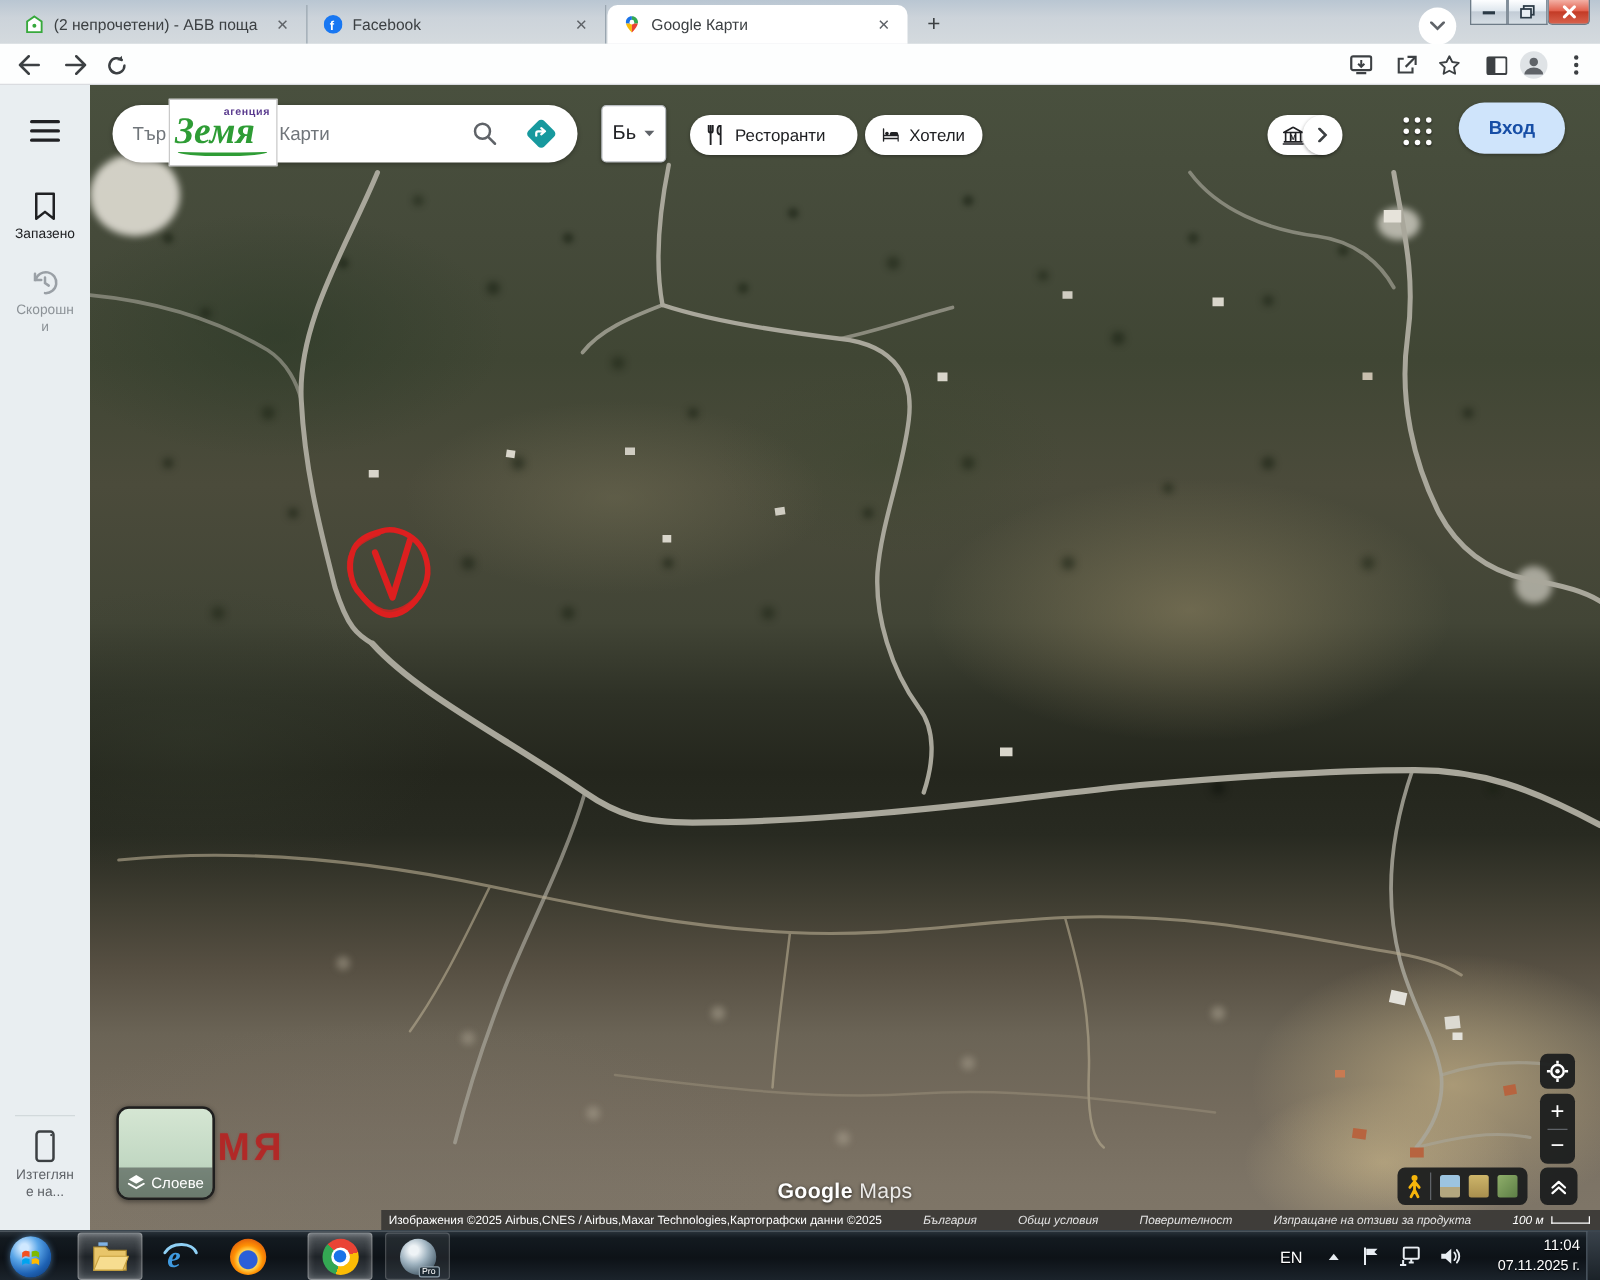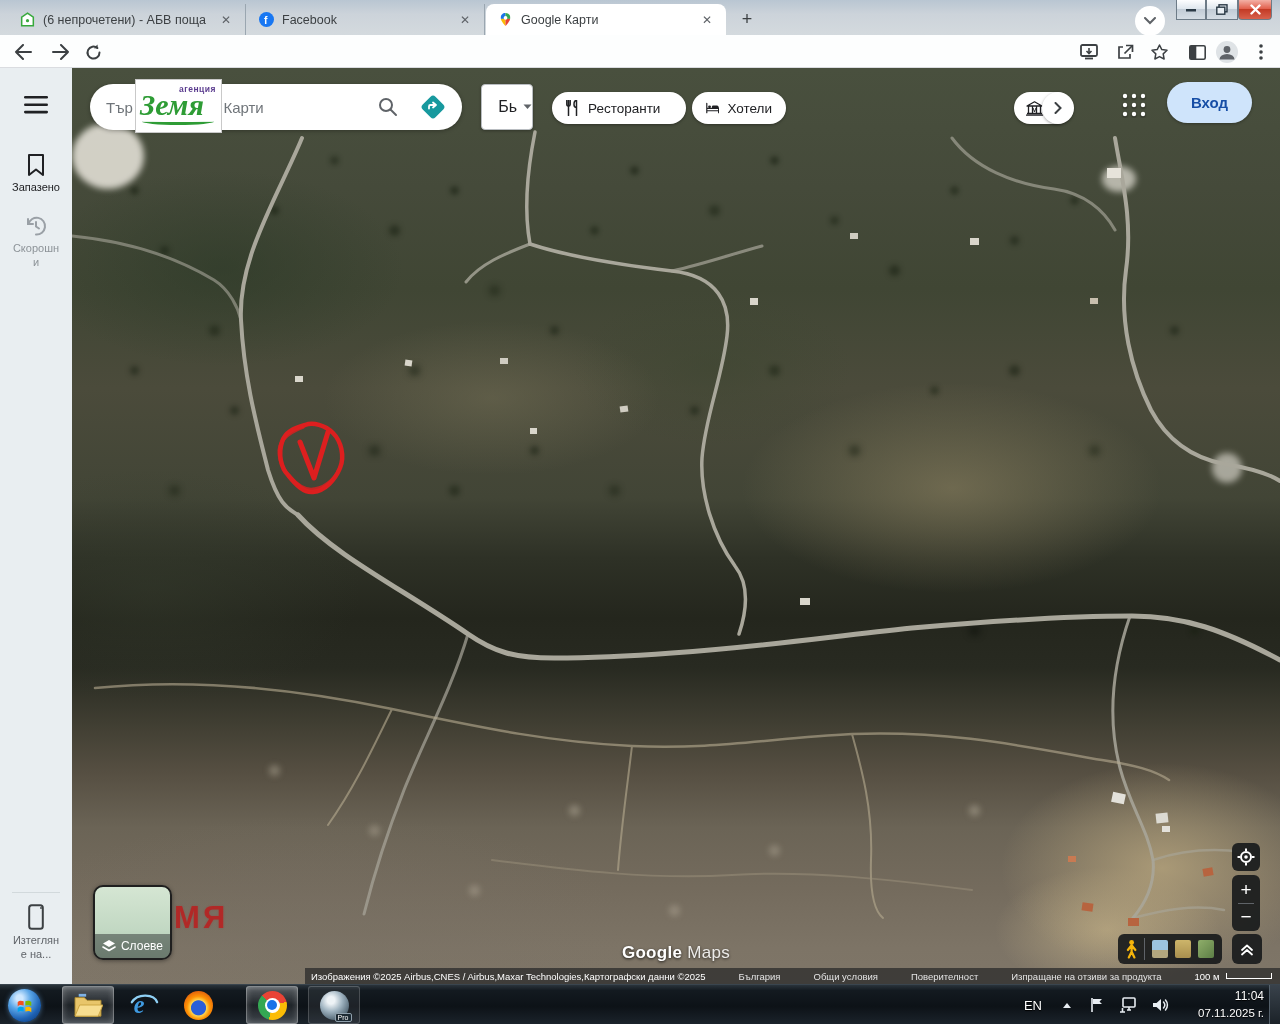--- a/index.html
+++ b/index.html
@@ -68,21 +68,21 @@
     display:flex; align-items:center; gap:8px; padding:0 14px; font-size:13.5px; color:#202124; white-space:nowrap; overflow:hidden; }
   .mapsbtn { position:absolute; background:rgba(25,27,28,.92); color:#fff; border-radius:6px;
     display:flex; align-items:center; justify-content:center; }
 
   .rail { position:absolute; left:0; top:68px; width:72px; height:916px; background:#e9eef1; }
   .railitem { position:absolute; left:0; width:72px; text-align:center; font-size:11px; color:#202124; }
   .railitem .lbl { display:block; margin-top:4px; padding:0 3px; overflow-wrap:anywhere; line-height:1.25; }
 
   .footerbar { position:absolute; left:233px; right:0; bottom:0; height:16px; background:rgba(45,45,45,.78);
     display:flex; align-items:center; font-size:9.5px; color:#fff; padding:0 8px 0 6px; white-space:nowrap; }
-  .flink { color:#e3e3e3; margin-left:33px; }
+  .flink { color:#e3e3e3; margin-left:33px;font-style:italic; }
   .sbar { display:inline-block; width:72px; height:6px; border:1.5px solid #fff; border-top:none; margin-left:6px; }
 
   .gwm { position:absolute; left:50%; transform:translateX(-50%); bottom:21px; color:#fff; font-size:17px;
     text-shadow:0 1px 3px rgba(0,0,0,.8); letter-spacing:.3px; }
   .redwm { position:absolute; left:56px; top:832px; font-size:31px; font-weight:800; letter-spacing:3px;
     color:rgba(186,30,30,.82); text-shadow:0 0 2px rgba(186,30,30,.3); }
 
   .taskbar { position:absolute; left:0; top:984px; width:1280px; height:40px;
     background:linear-gradient(180deg,#2a333b 0,#131a20 14%,#0d1217 55%,#1b232b 100%); border-top:1px solid #3a454e; }
   .tbtn { position:absolute; top:1px; height:38px; width:52px; display:flex; align-items:center; justify-content:center; border-radius:3px; }
@@ -103,21 +103,21 @@
 <div class="screen">
 
   <div class="tabstrip">
     <div class="tab inactive" style="left:8px; width:238px;">
       <span>
           <svg width="15" height="15" viewBox="0 0 16 16">
             <path d="M8 1.2 L14.2 5.6 V14.6 H1.8 V5.6 Z" fill="#fff" stroke="#37a93c" stroke-width="1.6"></path>
             <circle cx="8" cy="9.2" r="1.7" fill="#37a93c"></circle>
           </svg>
         </span>
-      <span class="title">(6 непрочетени) - АБВ поща</span>
+      <span class="title">(2 непрочетени) - АБВ поща</span>
       <span class="x">✕</span>
     </div>
     <div class="tab inactive" style="left:247px; width:238px;">
       <span>
           <svg width="15" height="15" viewBox="0 0 16 16">
             <circle cx="8" cy="8" r="8" fill="#1877f2"></circle>
             <text x="5.2" y="12.5" font-size="11" font-weight="bold" fill="#fff" font-family="Liberation Sans, sans-serif">f</text>
           </svg>
         </span>
       <span class="title">Facebook</span>
@@ -360,21 +360,21 @@
         </svg>
       </span>
   </div>
 
   <div class="abs" style="left:135px; top:79px; width:87px; height:54px; background:#fff; border:1px solid #c9c9c9; overflow:hidden;">
     <div style="position:absolute; right:5px; top:4px; font-size:8.5px; font-weight:bold; color:#5b3c8f; letter-spacing:.5px;">агенция</div>
     <div style="position:absolute; left:4px; top:8px; font-size:30px; font-weight:bold; font-style:italic; color:#2e9c35; font-family:'Liberation Serif', serif;">Земя</div>
     <div style="position:absolute; left:6px; bottom:7px; width:72px; height:7px; border-bottom:3px solid #2e9c35; border-radius:50%;"></div>
   </div>
 
-  <div class="abs" style="left:481px; top:84px; width:52px; height:46px; background:#fff; border:1px solid #b9bdc1; border-radius:4px; box-shadow:0 1px 3px rgba(0,0,0,.3); display:flex; align-items:center; justify-content:flex-end; gap:6px;">
+  <div class="abs" style="left:481px; top:84px; width:52px; height:46px; background:#fff; border:1px solid #b9bdc1; border-radius:4px; box-shadow:0 1px 3px rgba(0,0,0,.3); display:flex; align-items:center; justify-content:center; gap:6px;">
     <span style="font-size:16px; color:#202124;">Бь</span>
     <svg width="9" height="6" viewBox="0 0 9 6">
         <path d="M0.5 0.5 L4.5 5 L8.5 0.5 Z" fill="#5f6368"></path>
       </svg>
   </div>
 
   <div class="chip" style="left:552px; width:134px;">
     <svg width="14" height="16" viewBox="0 0 14 16">
         <path d="M2.5 0.5 V6 M0.8 0.5 V4.5 a1.7 1.7 0 0 0 3.4 0 V0.5 M2.5 6 V15.5" stroke="#202124" stroke-width="1.5" fill="none" stroke-linecap="round"></path>
         <path d="M10.5 0.5 C8.8 0.5 8 2.5 8 4.5 C8 6.5 9 7.5 10.5 7.5 V15.5 M10.5 0.5 V7.5" stroke="#202124" stroke-width="1.5" fill="none" stroke-linecap="round"></path>

